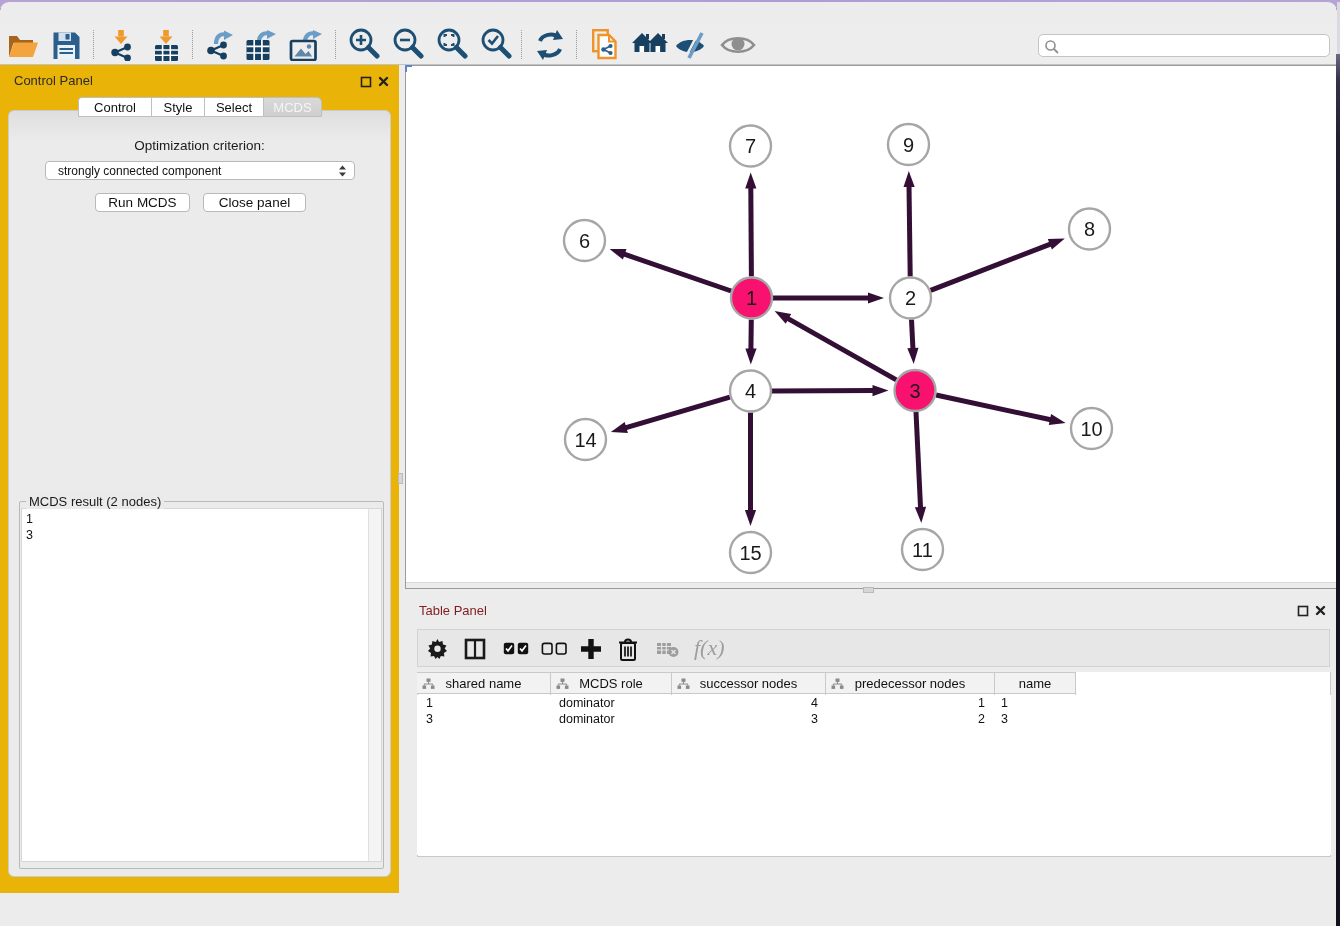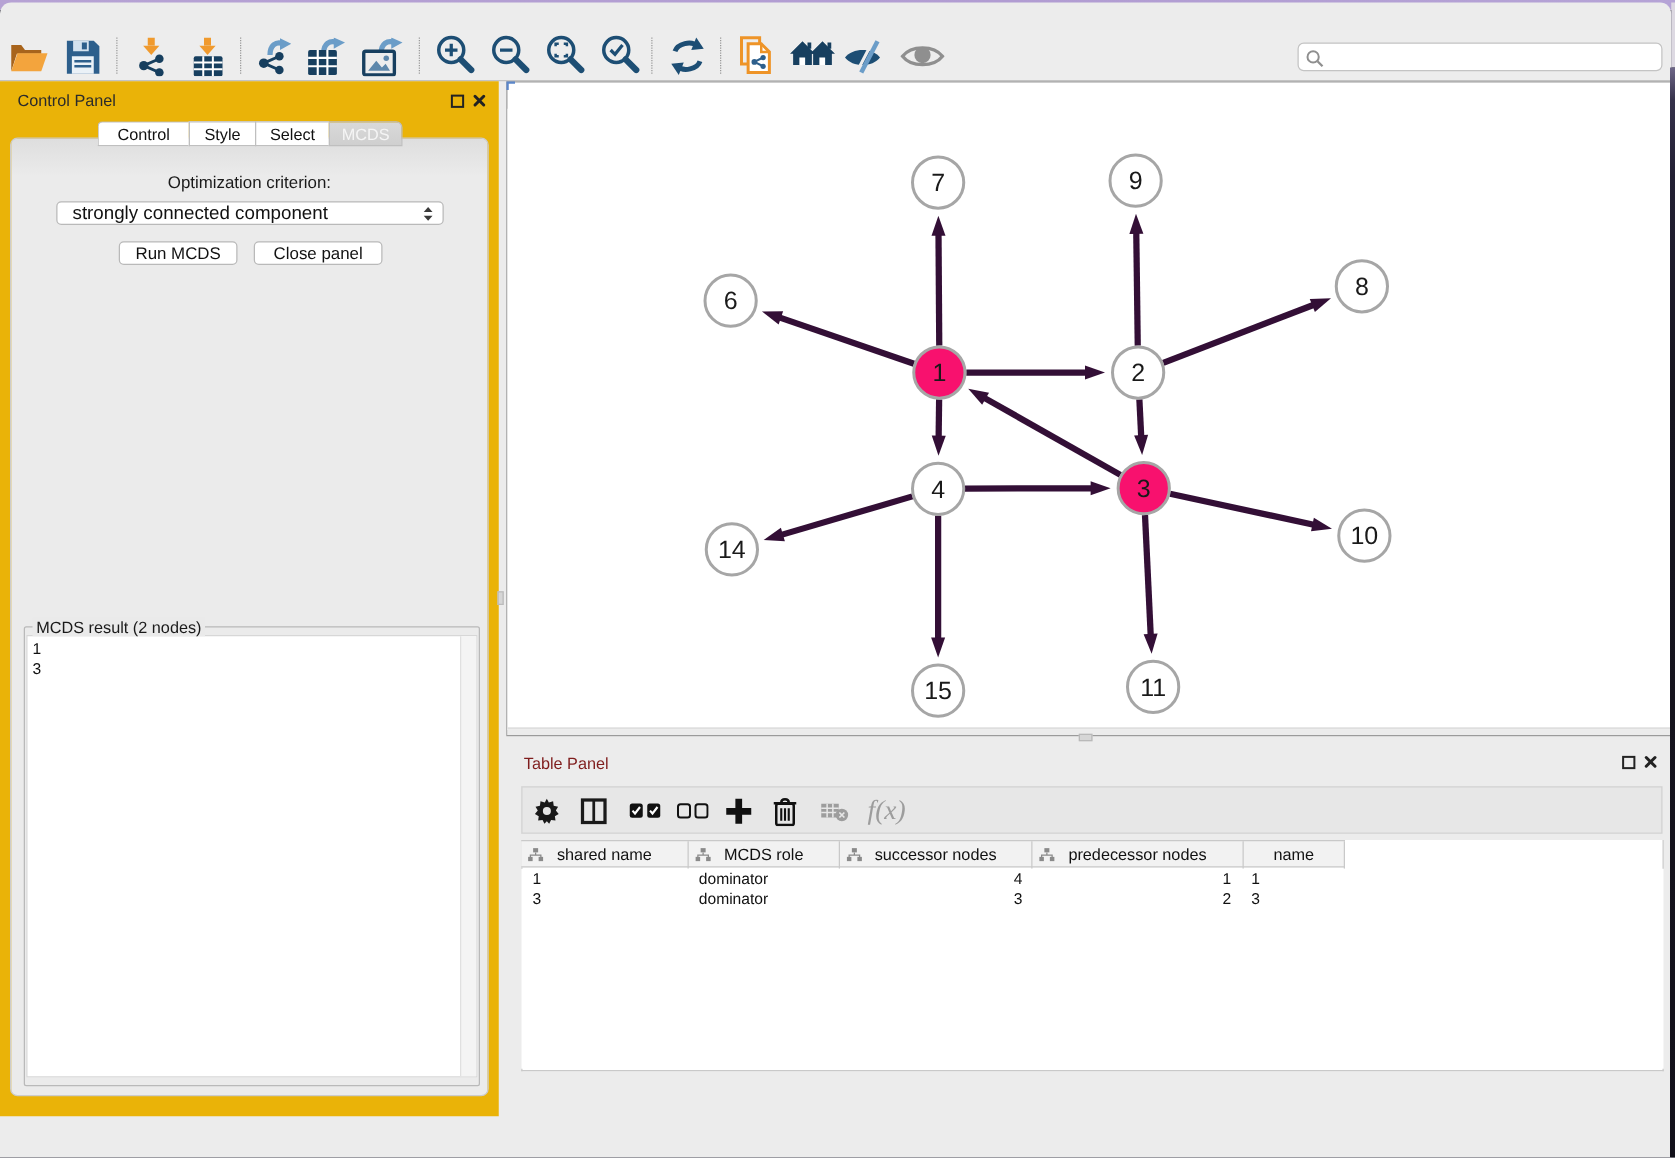--- a/index.html
+++ b/index.html
@@ -35,21 +35,21 @@
 .tab { float:left; background:#fff; border:1px solid #bfbfbf; border-right:none;
   height:20px; line-height:19px; text-align:center; }
 .tab.first { border-radius:4px 0 0 0; }
 .tab.sel { background:linear-gradient(#d9d9d9,#cfcfcf); color:#f5f5f5; border-right:1px solid #bfbfbf;
   border-radius:0 5px 0 0; }
 .cp-body { position:absolute; left:8px; top:45px; width:383px; height:767px;
   background:linear-gradient(#dedede 0px,#e4e4e4 14px,#ebebeb 30px);
   border:1px solid #cccccc; border-radius:6px; }
 .opt-label { position:absolute; top:27px; width:100%; text-align:center; font-size:13.5px; color:#1a1a1a; }
 .dropdown { position:absolute; left:36px; top:50px; width:310px; height:19px; background:#fff;
-  border:1px solid #b9b9b9; border-radius:4px; font-size:15px; color:#111; line-height:18px;
+  border:1px solid #b9b9b9; border-radius:4px; font-size:12px; color:#111; line-height:18px;
   padding-left:12px; }
 .dd-arrow { position:absolute; right:6px; top:2px; }
 .btn { position:absolute; top:82px; height:19px; background:#fff; border:1px solid #b9b9b9;
   border-radius:4px; font-size:13.5px; color:#111; text-align:center; line-height:17px; }
 .fieldset { position:absolute; left:10px; top:384px; width:365px; height:376px; }
 .fs-border { position:absolute; left:0; top:6px; width:100%; height:368px;
   border:1px solid #b9b9b9; border-radius:2px; }
 .fs-legend { position:absolute; left:7px; top:-1px; background:#eaeaea; font-size:13px; color:#1a1a1a; padding:0 3px; z-index:3; }
 .fs-white { position:absolute; left:2px; top:13px; width:361px; height:354px; background:#fff;
   border:1px solid #d7d7d7; font-size:12.5px; color:#111; padding:2px 0 0 4px; line-height:16px; }

